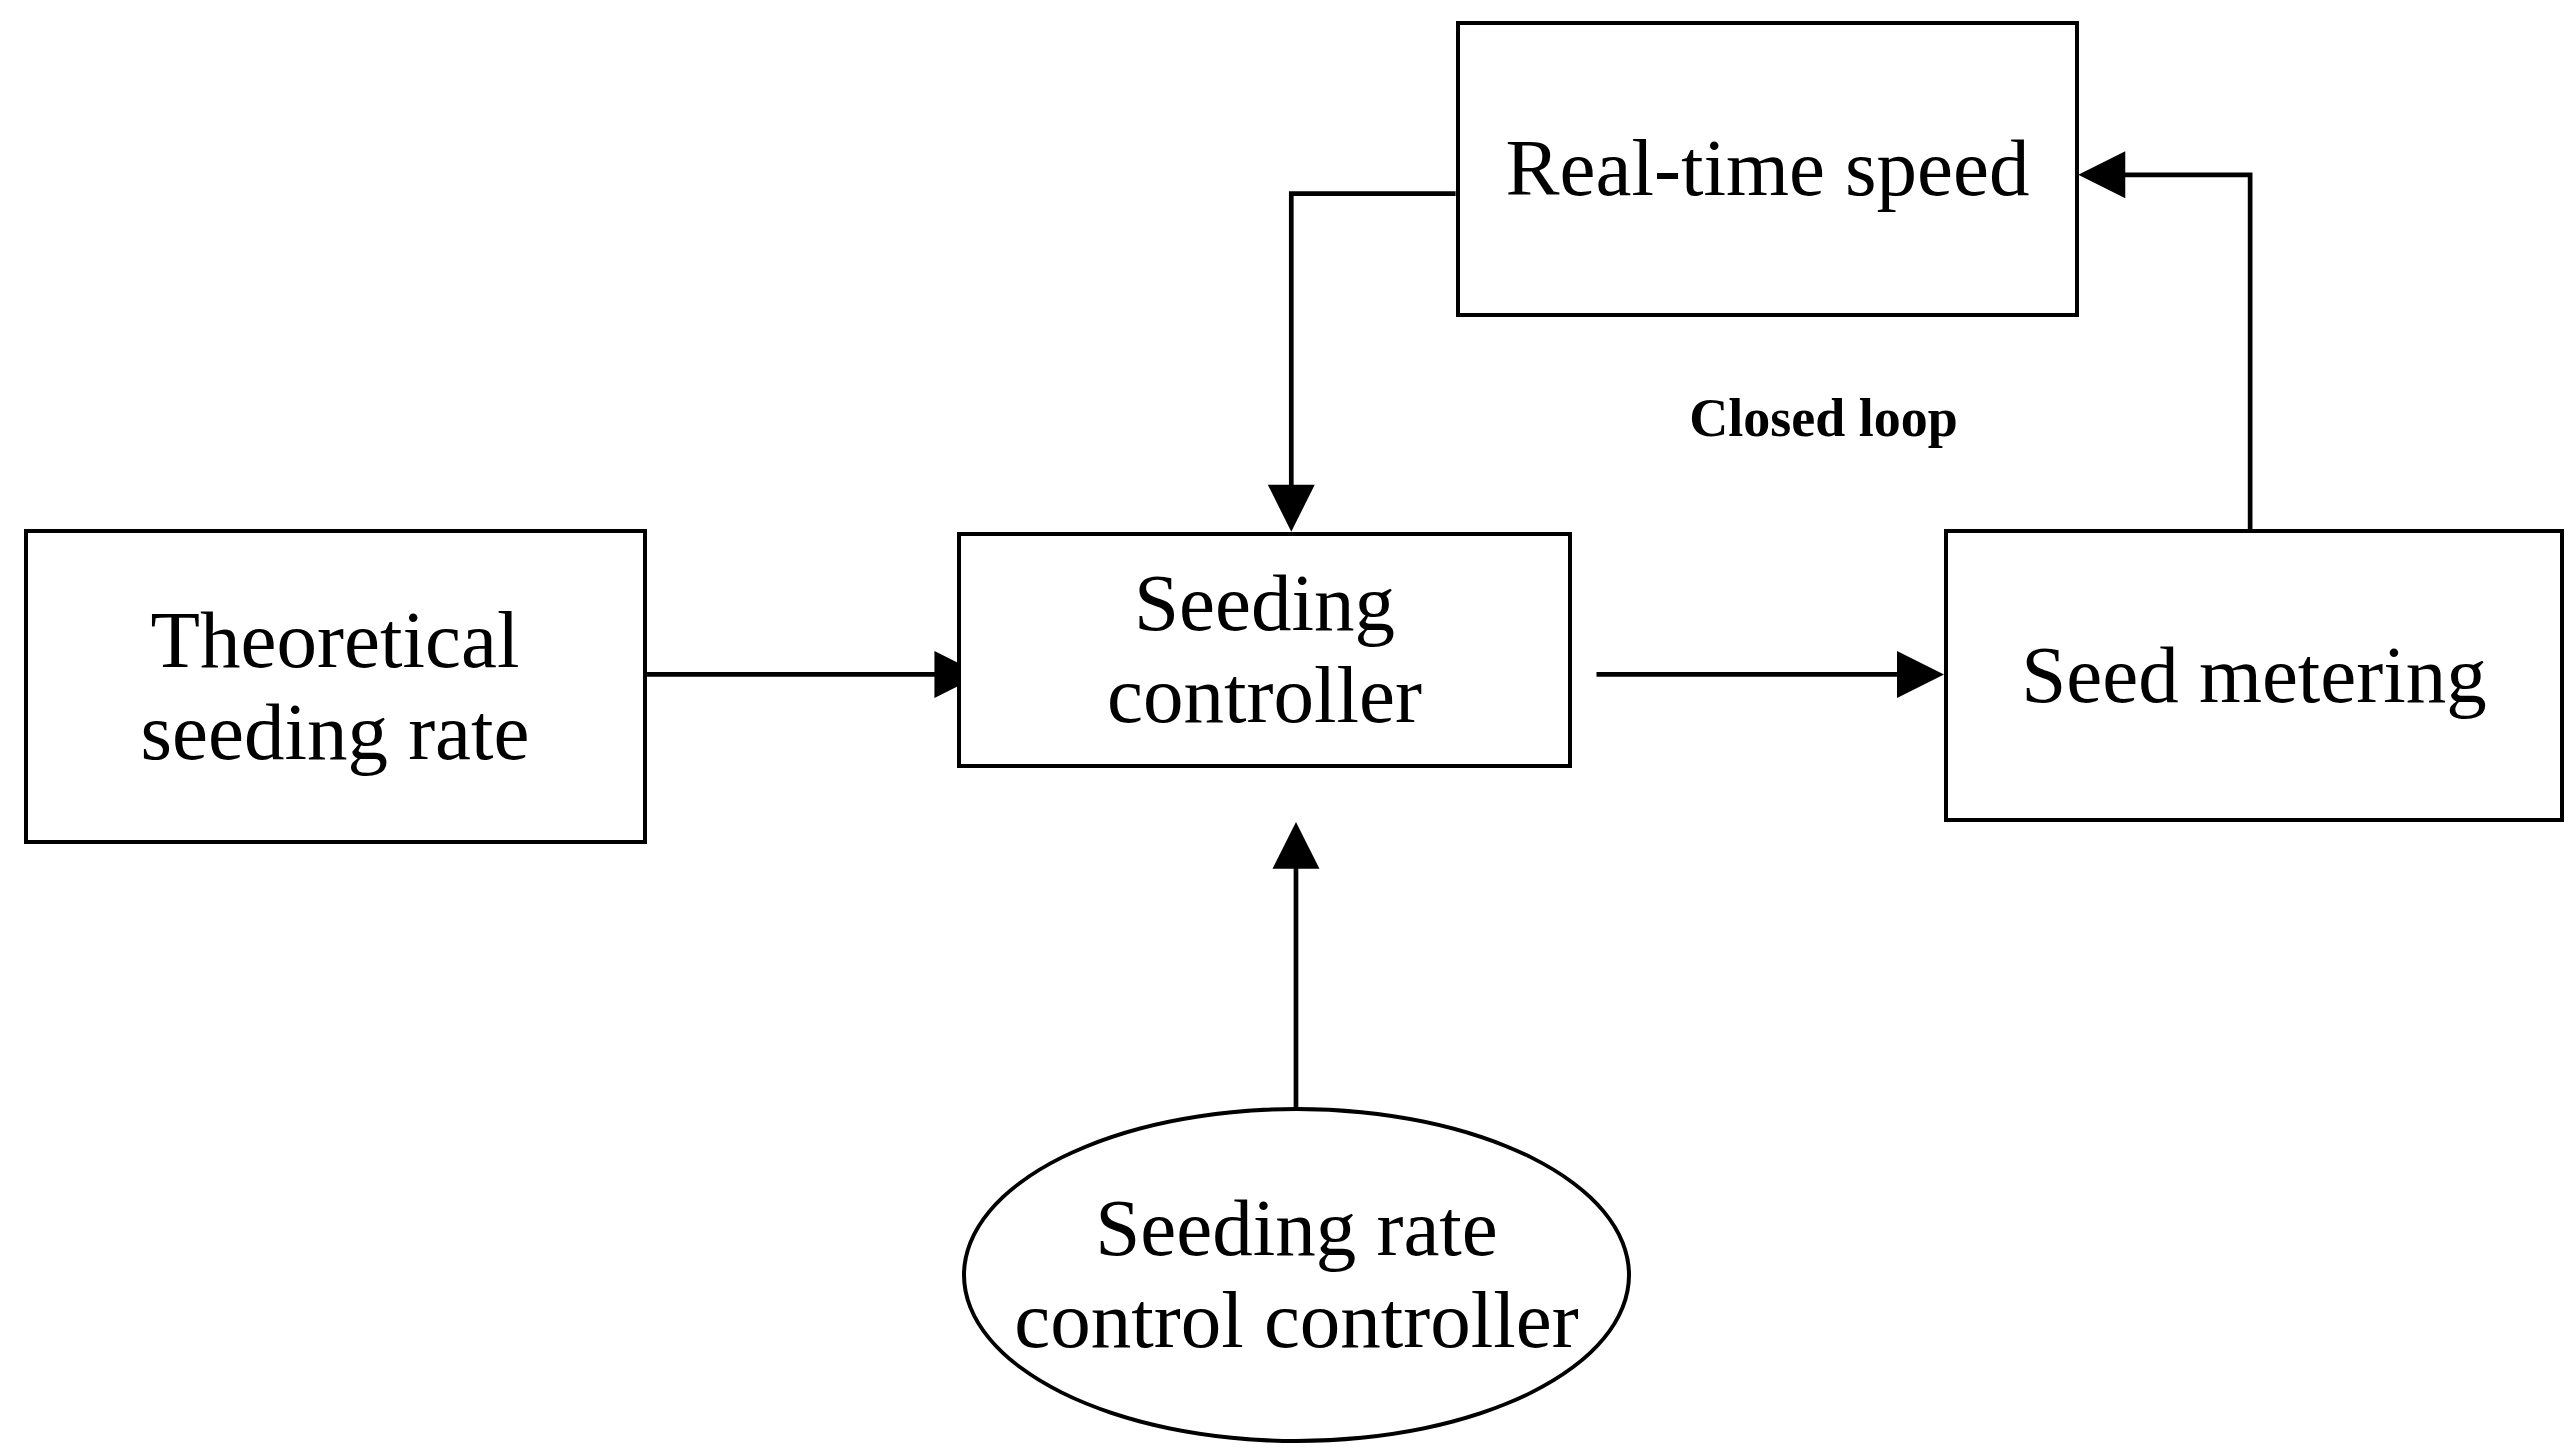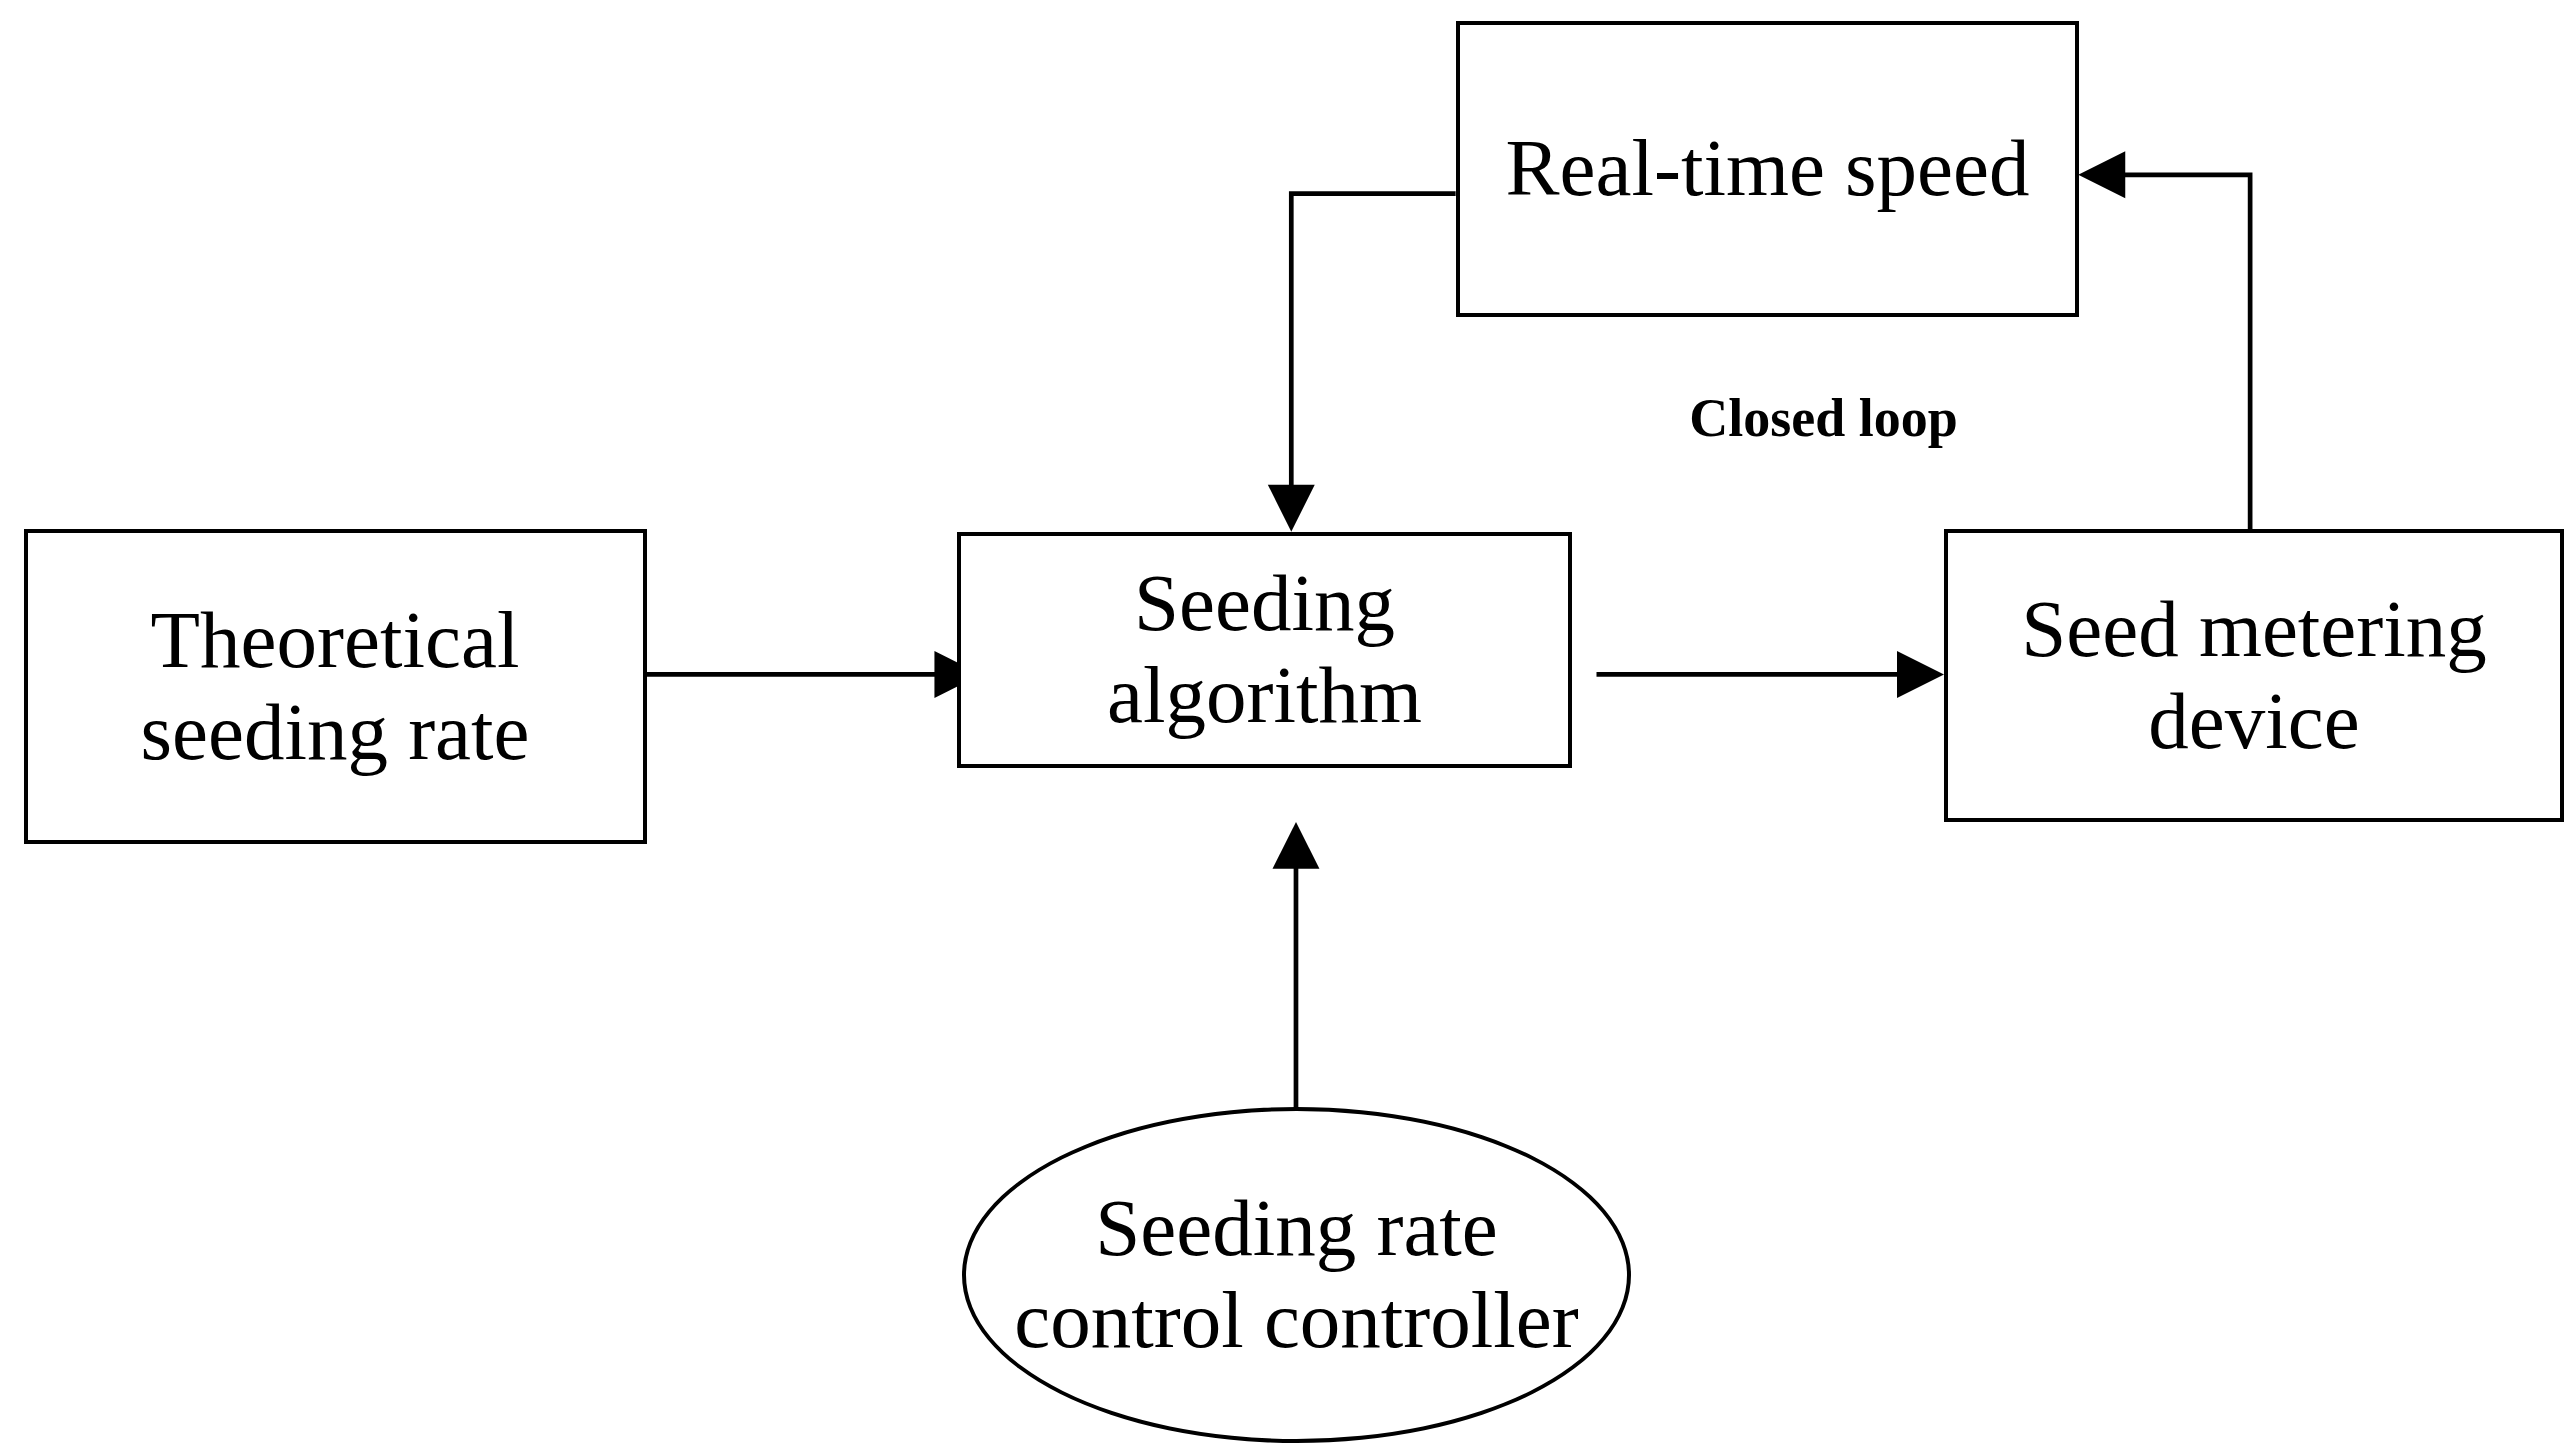--- a/index.html
+++ b/index.html
@@ -83,26 +83,25 @@
     <polygon class="head" points="1380,875 1355,925 1405,925"></polygon>
   </svg>
 
   <div class="node box" style="left:23.5px;top:529px;width:623px;height:315px;">
     <span>Theoretical</span>
     <span>seeding rate</span>
   </div>
 
   <div class="node box" style="left:957px;top:532px;width:615px;height:236px;">
     <span>Seeding</span>
-    <span>algorithm</span>
+    <span>controller</span>
   </div>
 
   <div class="node box" style="left:1944px;top:529px;width:620px;height:293px;font-family:Liberation Serif, serif;">
     <span>Seed metering</span>
-    <span>device</span>
   </div>
 
   <div class="node box" style="left:1456px;top:20.7px;width:623px;height:296px;">
     <span>Real-time speed</span>
   </div>
 
   <div class="node ellipse" style="left:962px;top:1107px;width:669px;height:336px;">
     <span>Seeding rate</span>
     <span>control controller</span>
   </div>

